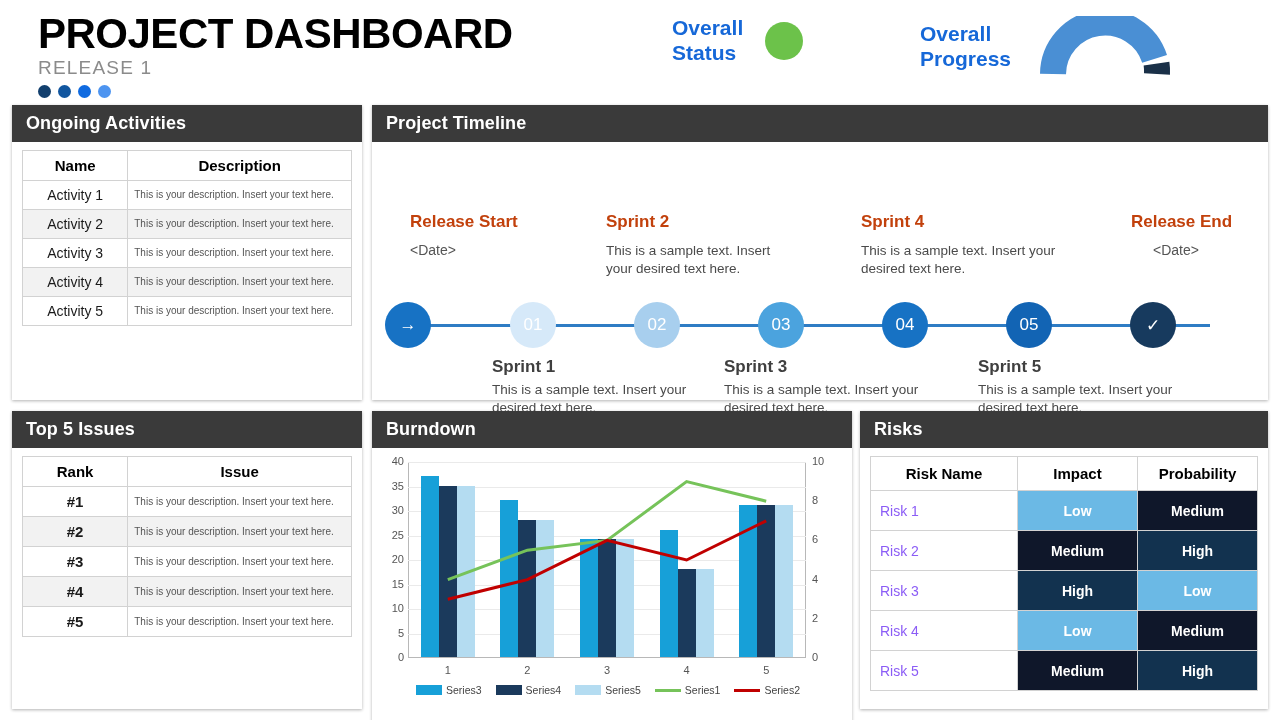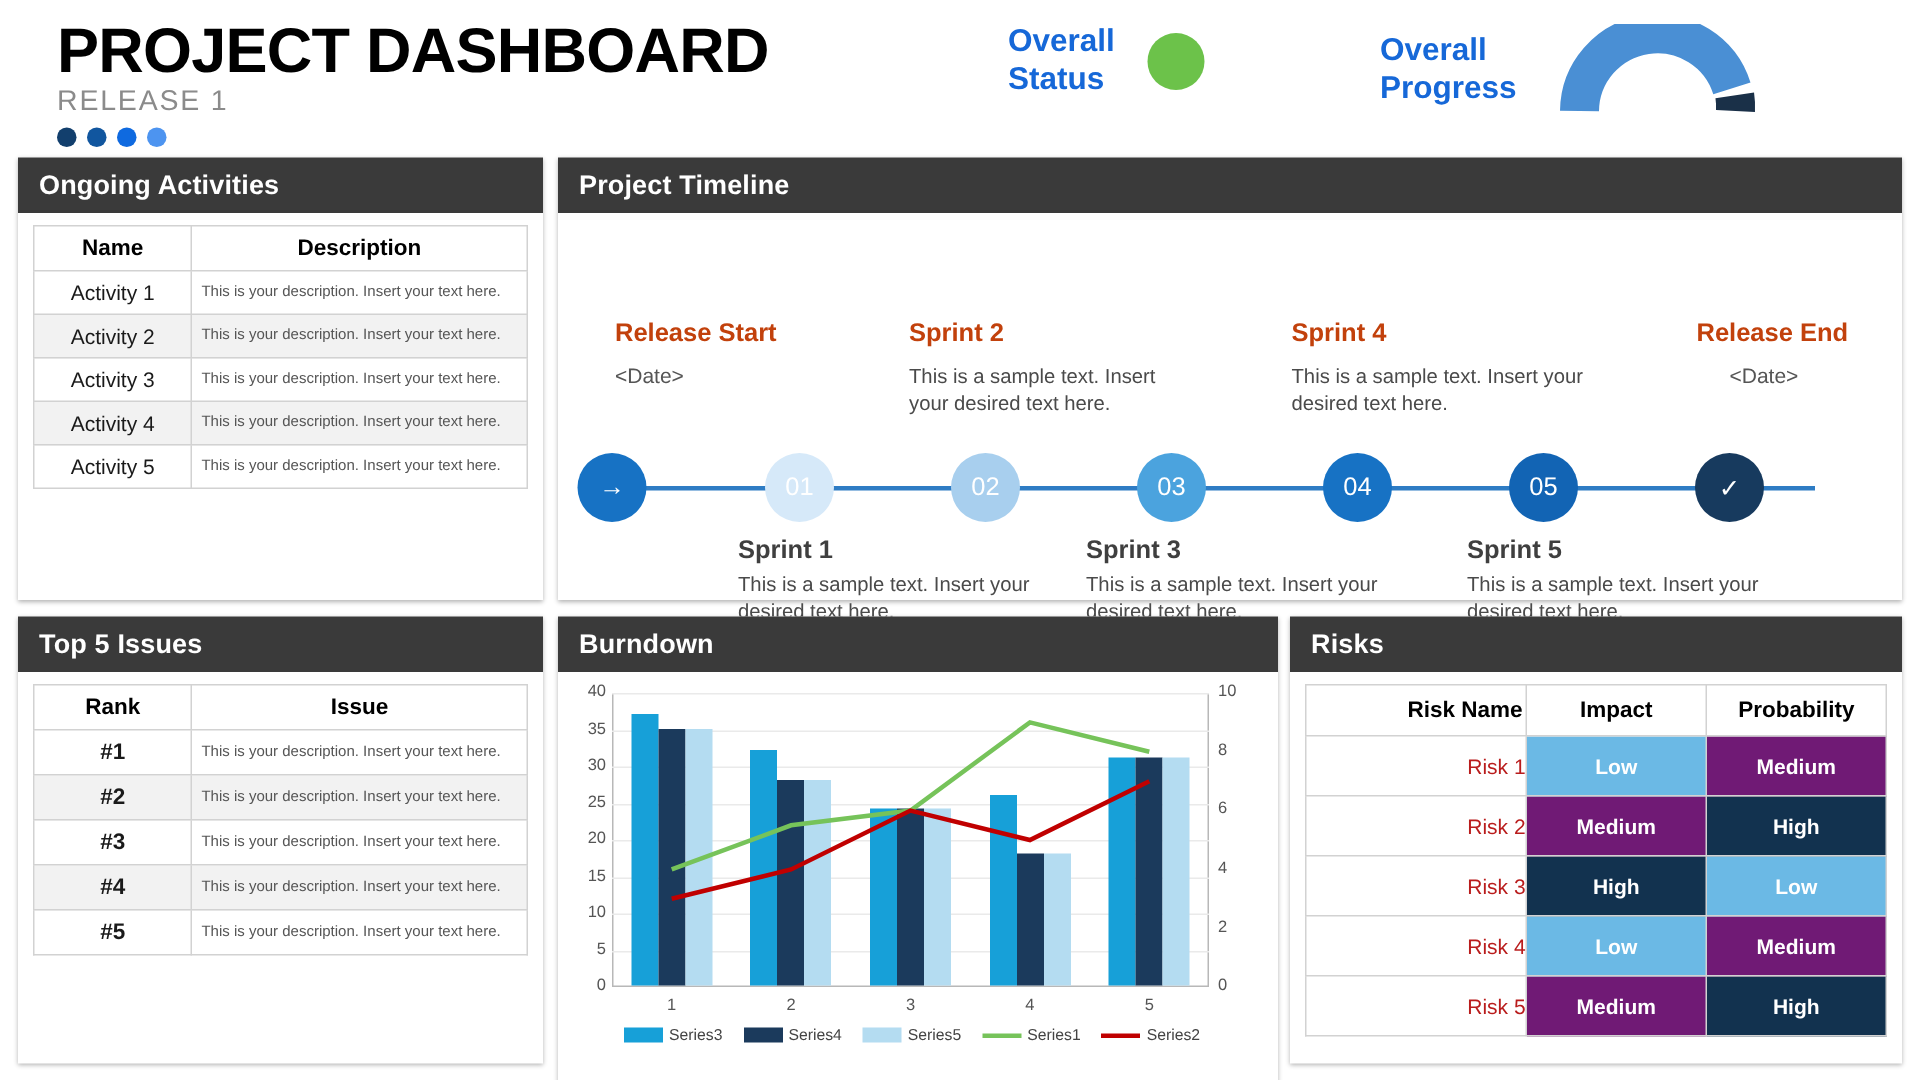--- a/index.html
+++ b/index.html
@@ -63,25 +63,25 @@
   #tbl-issues th:nth-child(1), #tbl-issues td:nth-child(1) { width:32%; }
   #tbl-issues td.keycell { font-weight:bold; font-size:15px; }
 
   
   #tbl-risks { width:100%; border-collapse:collapse; table-layout:fixed; }
   #tbl-risks th {
     font-size:15px; font-weight:bold; text-align:center; padding:8px 2px;
     border:1px solid #d2d2d2; background:#fff; color:#000;
   }
   #tbl-risks td { border:1px solid #d2d2d2; height:40px; }
-  #tbl-risks td.rname { font-size:14px; color:#b91c1c; padding-left:9px; background:#fff; }
+  #tbl-risks td.rname { font-size:14px; color:#8b5cf6; padding-left:9px; background:#fff; }
   #tbl-risks td.lvl { text-align:center; font-size:14px; font-weight:bold; color:#fff; }
-  #tbl-risks th:nth-child(1), #tbl-risks td:nth-child(1) { width:38%;text-align:right; }
+  #tbl-risks th:nth-child(1), #tbl-risks td:nth-child(1) { width:38%; }
   .lvl-low    { background:#6bb9e5; }
-  .lvl-medium { background:#701a75; }
+  .lvl-medium { background:#0f172a; }
   .lvl-high   { background:#12324f; }
 
   
   .tl-wrap { position:relative; width:100%; height:255px; }
   .tl-line { position:absolute; left:38px; top:174px; width:790px; height:3px; background:#2e7cc4; }
   .tl-node {
     position:absolute; top:152px; width:46px; height:46px; border-radius:50%;
     display:flex; align-items:center; justify-content:center;
     color:#fff; font-size:17px; font-weight:normal;
   }

